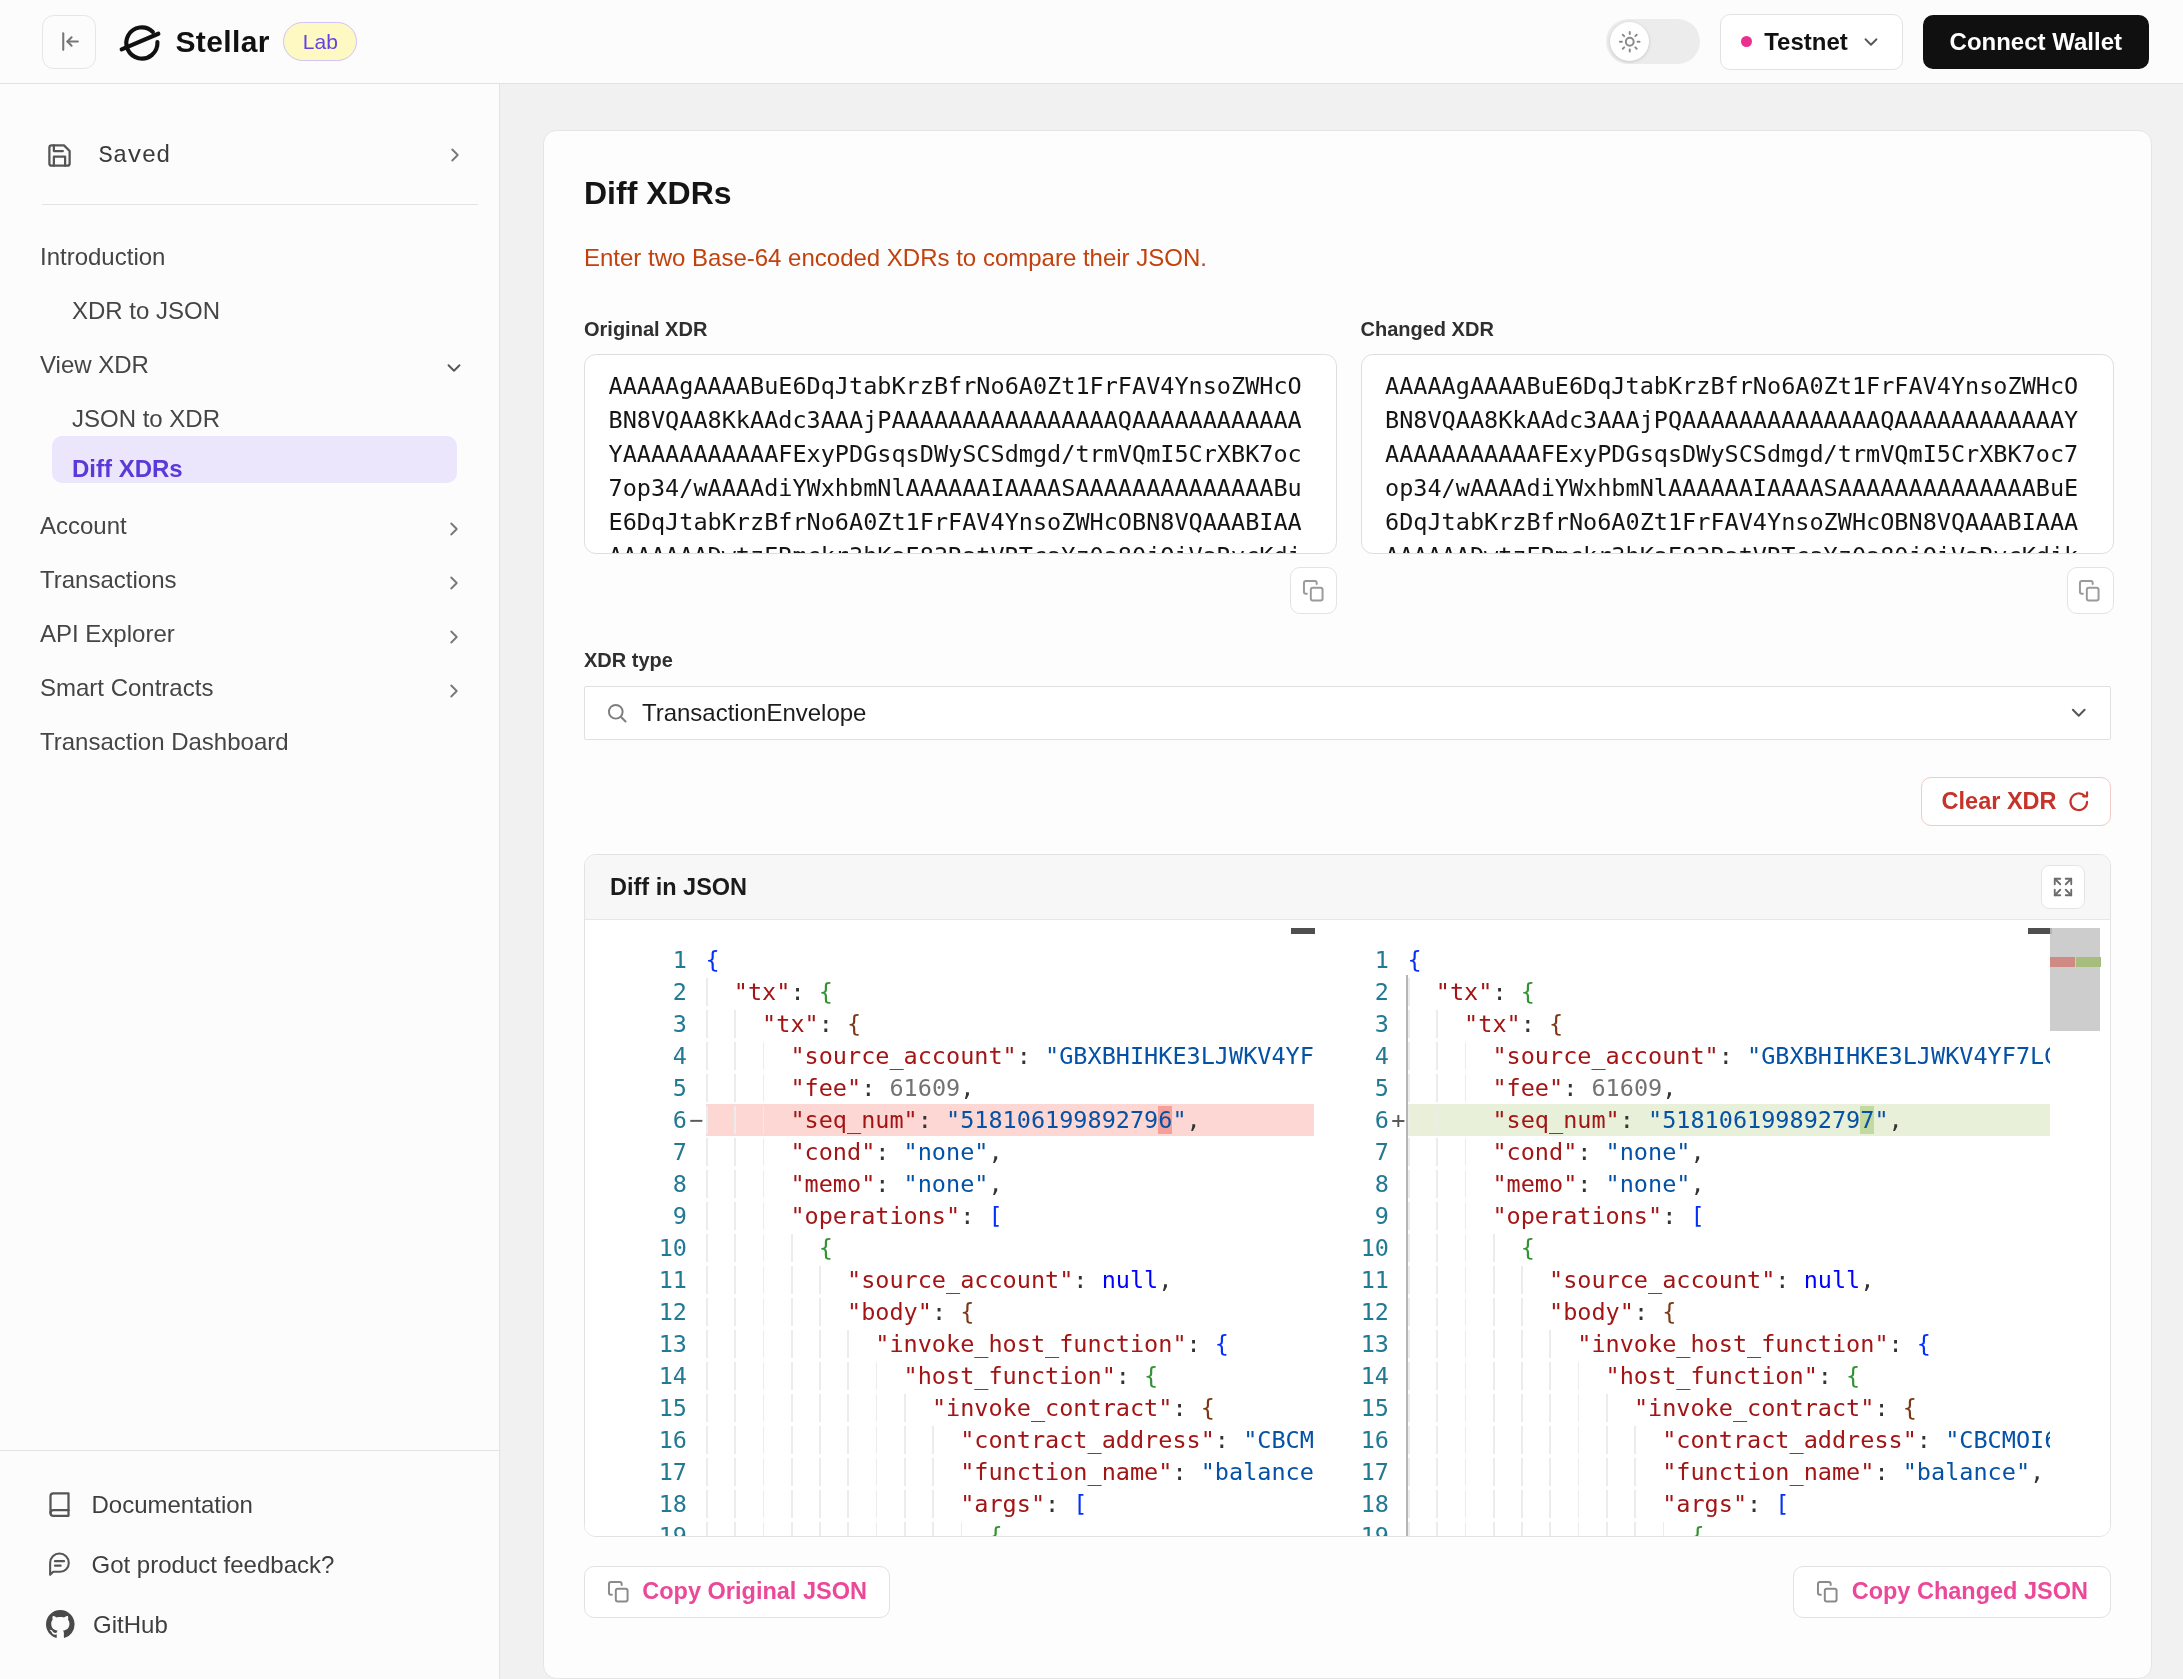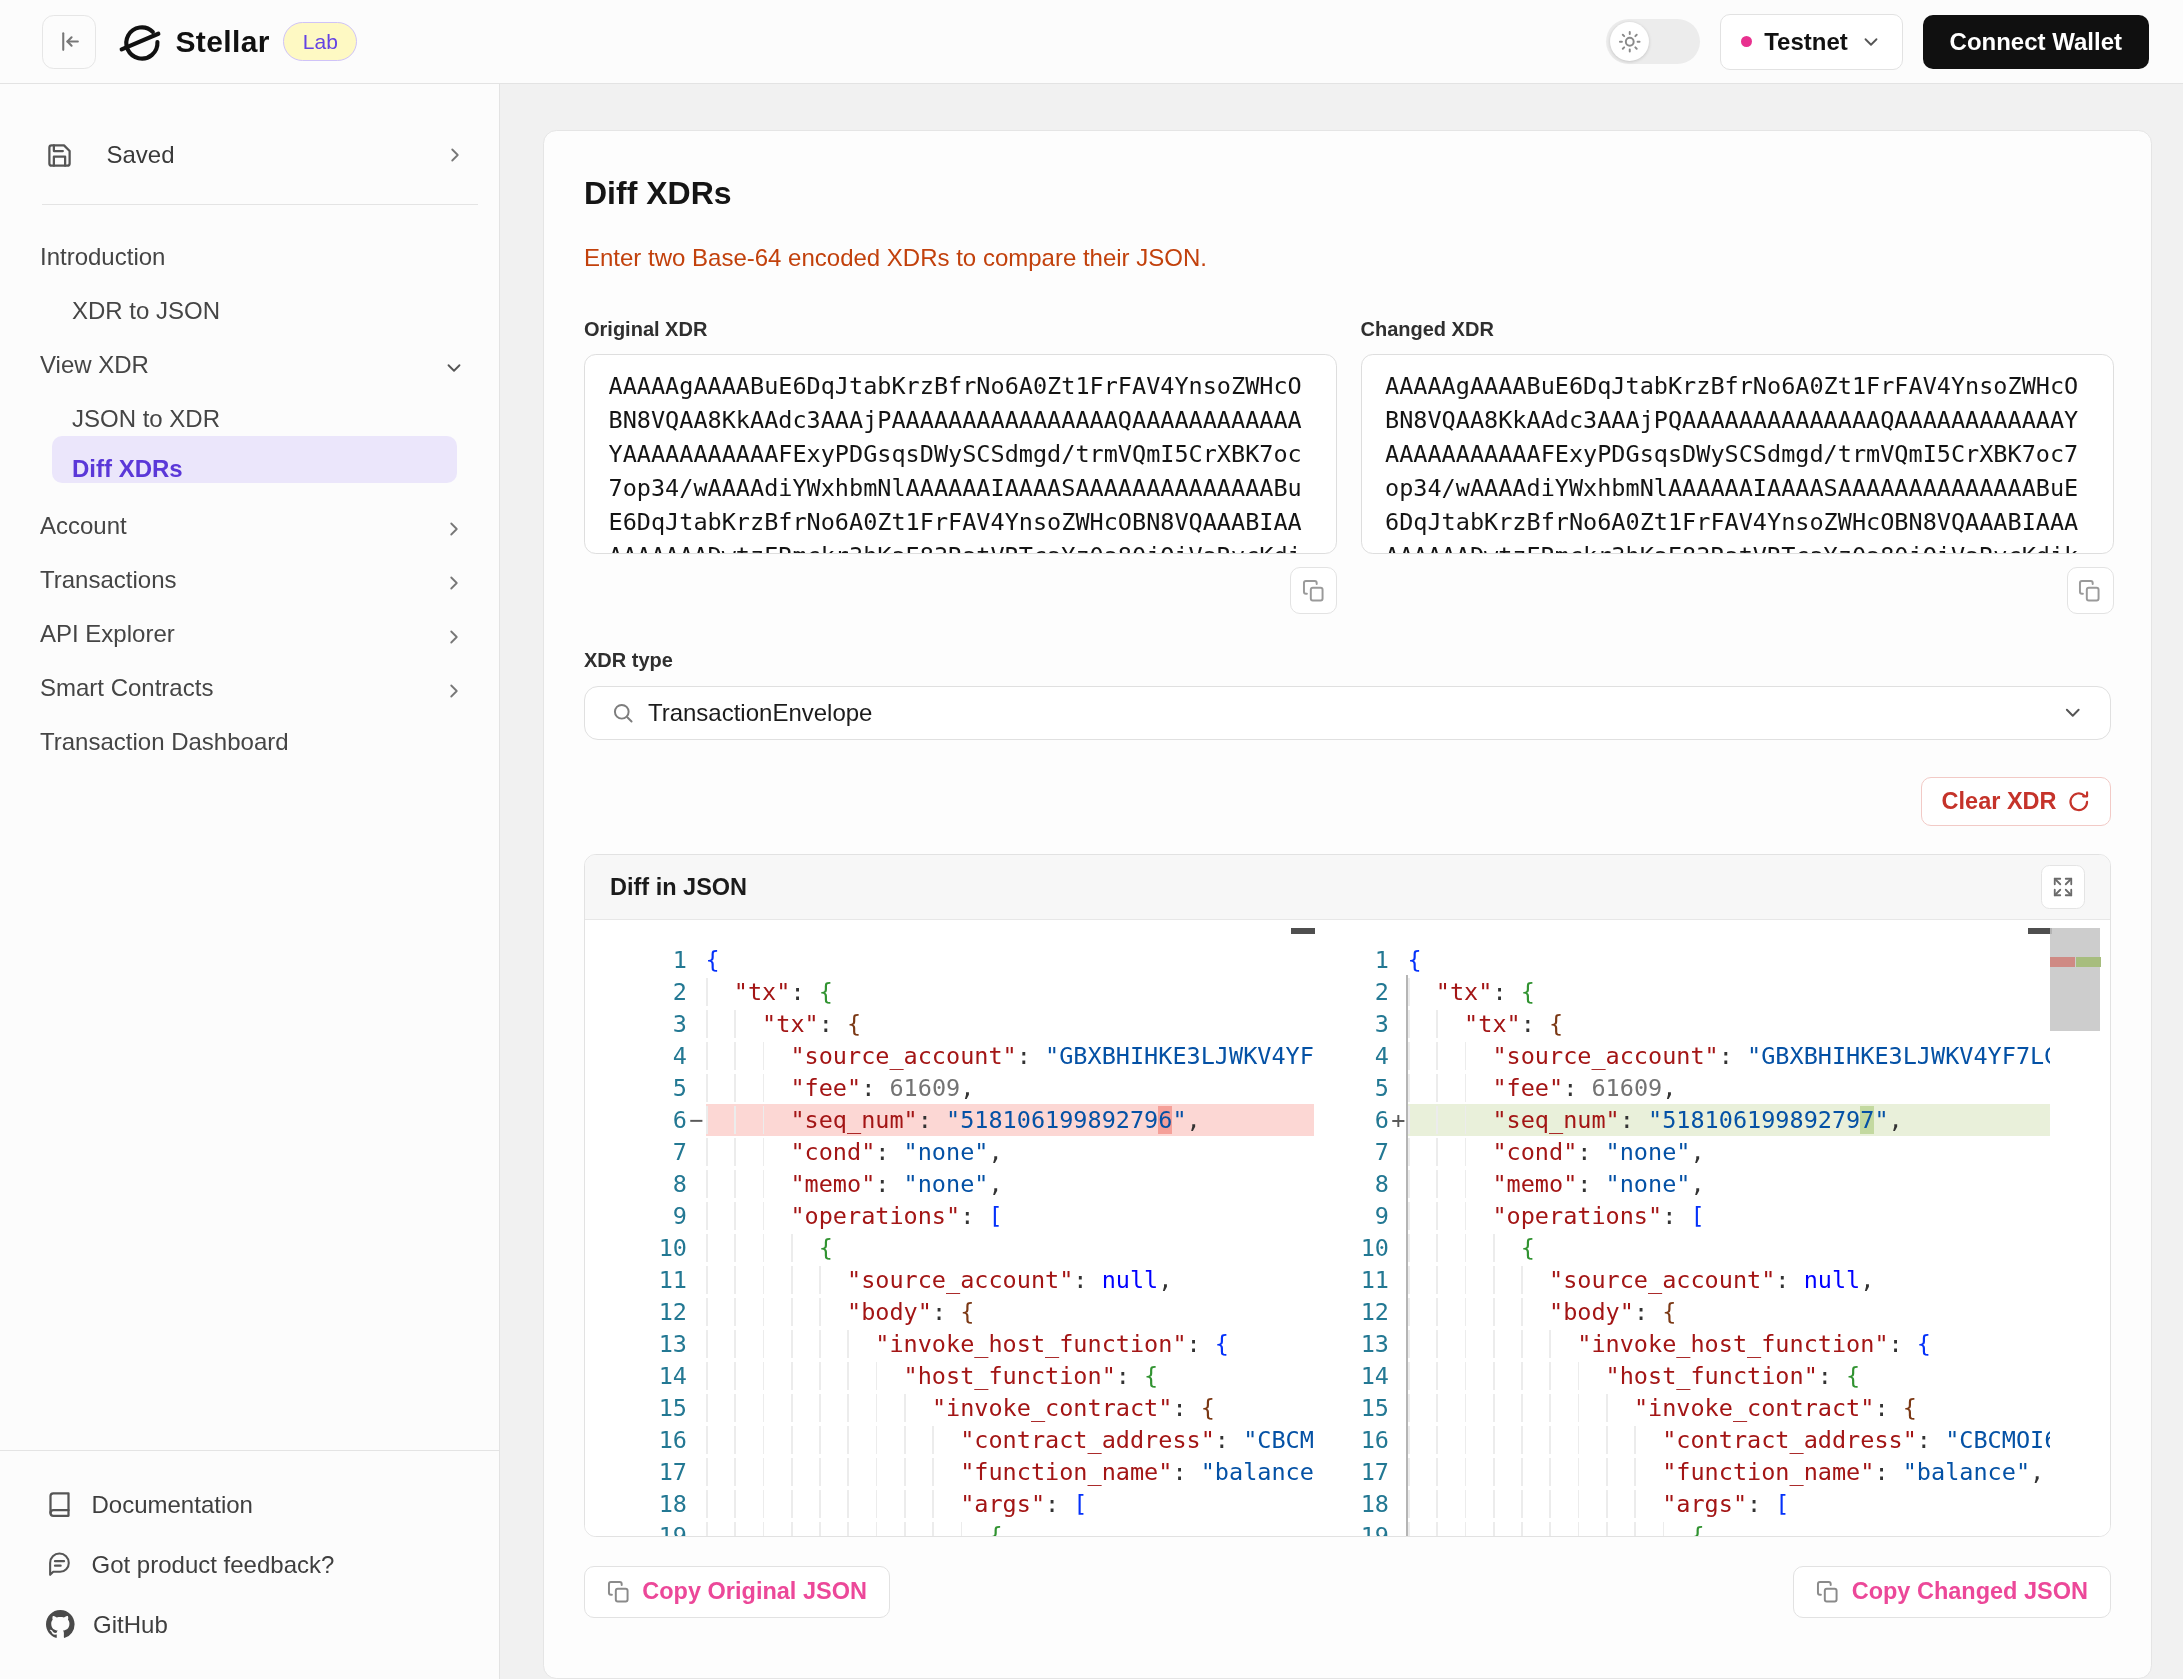--- a/index.html
+++ b/index.html
@@ -24,22 +24,22 @@
   .network-select{height:54px;background:#fff;border:1.7px solid #e2e2e2;border-radius:10px;
           display:flex;align-items:center;gap:11.8px;padding:0 20px;cursor:pointer;}
   .network-dot{width:11px;height:11px;border-radius:50%;}
   .network-label{font-size:24px;font-weight:700;color:#111;}
   .connect-btn{height:54px;background:#101010;color:#fff;font-size:24px;font-weight:700;
           border:none;border-radius:10px;padding:0 27px;cursor:pointer;font-family:inherit;}
 
   
   .sidebar{position:absolute;left:0;top:84px;width:500px;bottom:0;background:#fcfcfc;
           border-right:1.7px solid #e3e3e3;box-sizing:border-box;}
-  .saved-row{margin:44px 23.5px 0 27px;height:54px;display:flex;align-items:center;gap:34px;
-          padding:0 10px 0 18.5px;cursor:pointer;border-radius:10px;}
+  .saved-row{margin:44px 23.5px 0 27px;height:54px;display:flex;align-items:center;gap:26px;
+          padding:0 10px 0 18.5px;cursor:pointer;border-radius:10px;font-family:Liberation Mono, monospace;}
   .saved-label{font-size:24px;color:#3a3a3a;flex:1;}
   .sb-divider{height:0.8px;background:#e4e4e4;margin:22px 21px 11.8px 42px;}
   .srow{height:54px;display:flex;align-items:flex-end;justify-content:space-between;
           padding:0 34px 0 40px;font-size:24px;color:#454545;cursor:pointer;}
   .srow.sub{padding-left:72px;}
   .srow.active{margin:3.4px 42px 3.4px 52px;height:47px;padding:0 20px;background:#ebe6fb;
           border-radius:10px;color:#5b38d8;font-weight:700;}
   .sbottom{position:absolute;top:1366px;left:0;right:0;border-top:1.7px solid #e4e4e4;padding:23.5px 0 0 0;}
   .brow{height:60px;display:flex;align-items:center;gap:18.5px;padding-left:46px;font-size:24px;color:#3f3f3f;cursor:pointer;}
 
@@ -52,22 +52,22 @@
   .xdr-col{width:753px;box-sizing:border-box;}
   .field-label{font-size:20px;font-weight:600;color:#2f2f2f;margin-bottom:13.4px;}
   .xdr-input{width:753px;height:200px;box-sizing:border-box;border:1.7px solid #dedede;border-radius:11.8px;
         background:#fff;resize:none;padding:13.4px 23.5px;font-family:"DejaVu Sans Mono",monospace;
         font-size:23.5px;line-height:34px;color:#141414;word-break:break-all;overflow:hidden;outline:none;}
   .copy-row{margin-top:10px;display:flex;justify-content:flex-end;}
   .icon-btn{width:47px;height:47px;border:1.7px solid #e3e3e3;border-radius:10px;background:#fff;
         display:flex;align-items:center;justify-content:center;cursor:pointer;}
 
   .xdr-type-label{font-size:20px;font-weight:600;color:#2f2f2f;margin-top:35px;}
-  .type-select{margin-top:13.4px;height:52px;border:1.7px solid #e0e0e0;border-radius:14px;background:#fff;
-        display:flex;align-items:center;gap:13.4px;padding:0 26px;cursor:pointer;}
+  .type-select{margin-top:13.4px;height:52px;border:1.7px solid #e0e0e0;border-radius:2px;background:#fff;
+        display:flex;align-items:center;gap:13.4px;padding:0 20px;cursor:pointer;}
   .type-value{font-size:24px;color:#1c1c1c;flex:1;}
   .clear-row{margin-top:37px;display:flex;justify-content:flex-end;}
   .clear-btn{height:49px;background:#fff;border:1.7px solid #f2cac6;border-radius:10px;color:#c5332a;
         font-size:23.5px;font-weight:700;display:flex;align-items:center;gap:10px;padding:0 20px;
         cursor:pointer;font-family:inherit;}
 
   
   .diff-panel{margin-top:28.6px;border:1.7px solid #e2e2e2;border-radius:11.8px;overflow:hidden;background:#fff;}
   .diff-header{height:64px;background:#f7f7f7;border-bottom:1.7px solid #e7e7e7;display:flex;
         align-items:center;justify-content:space-between;padding:0 25px;}

